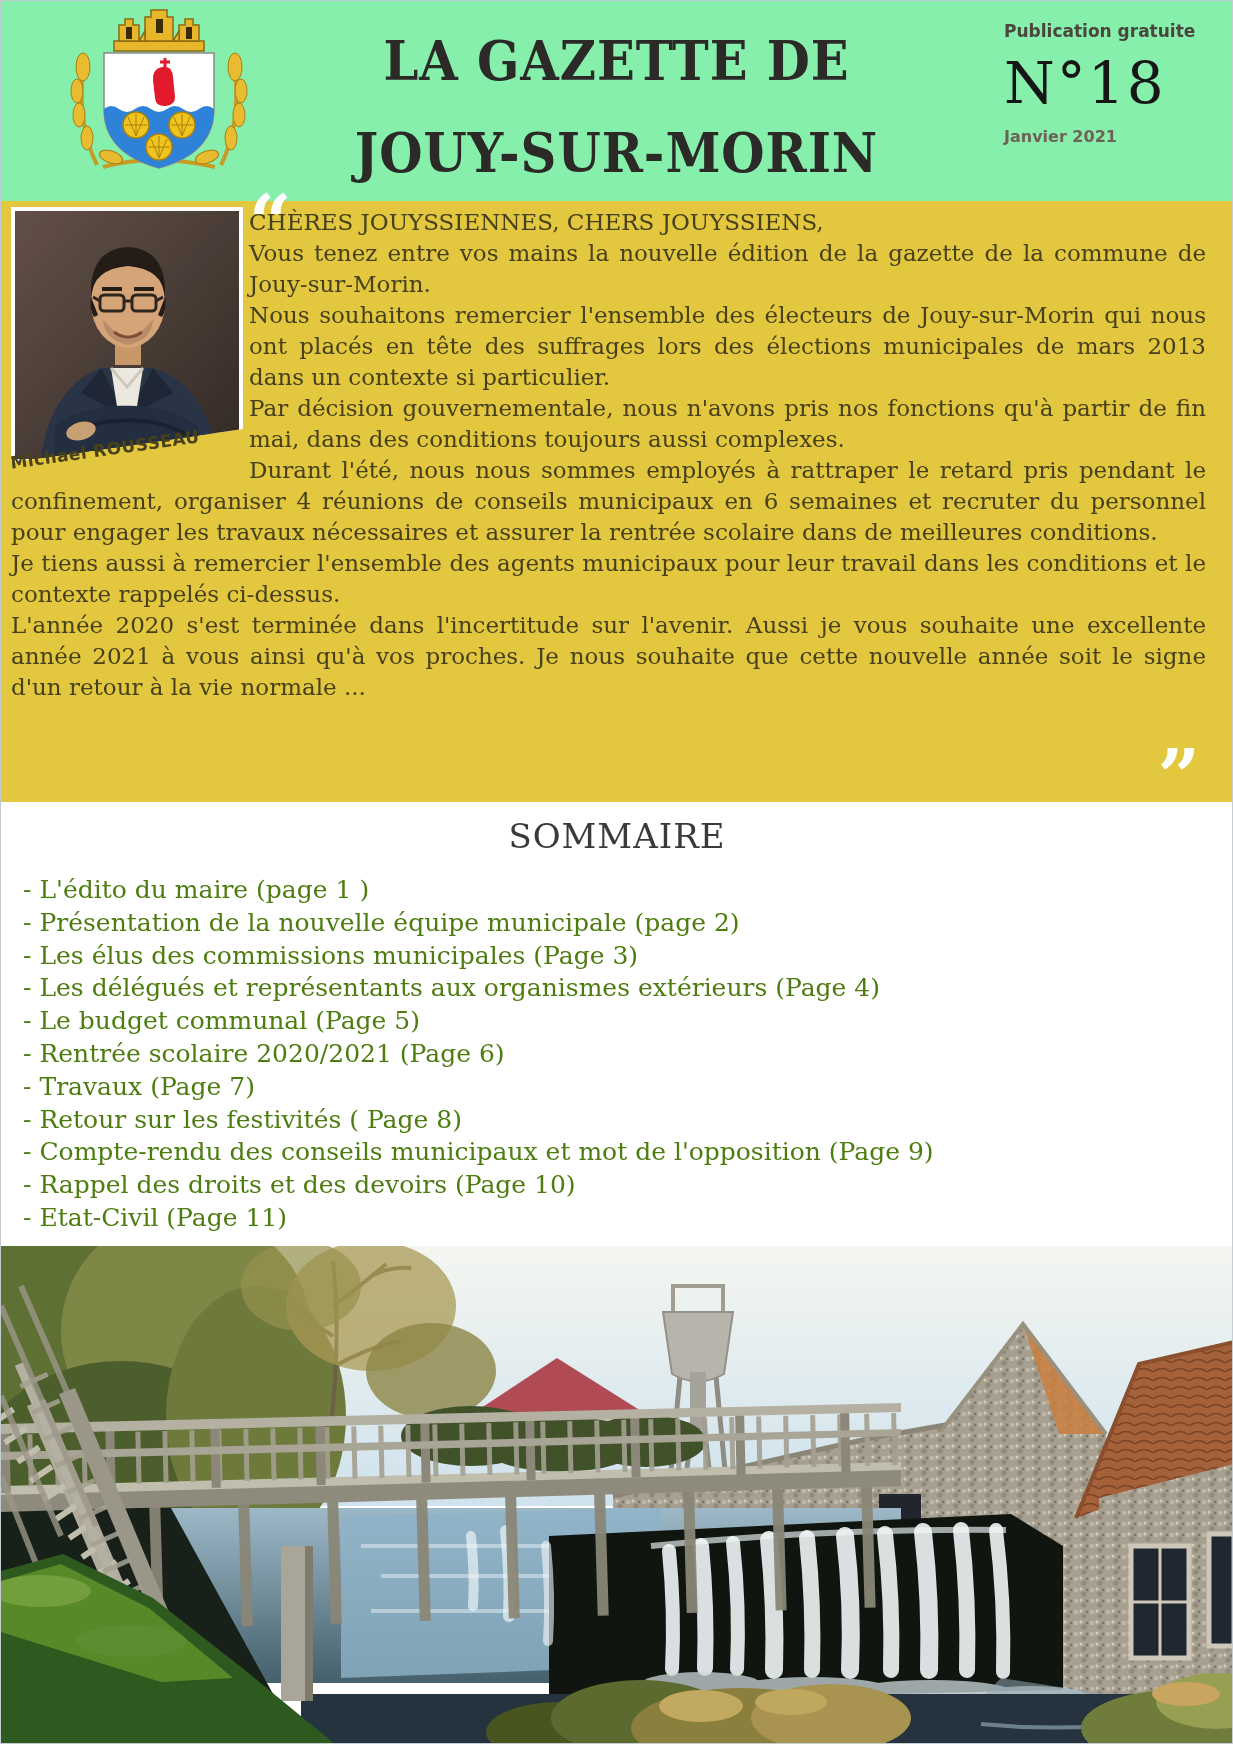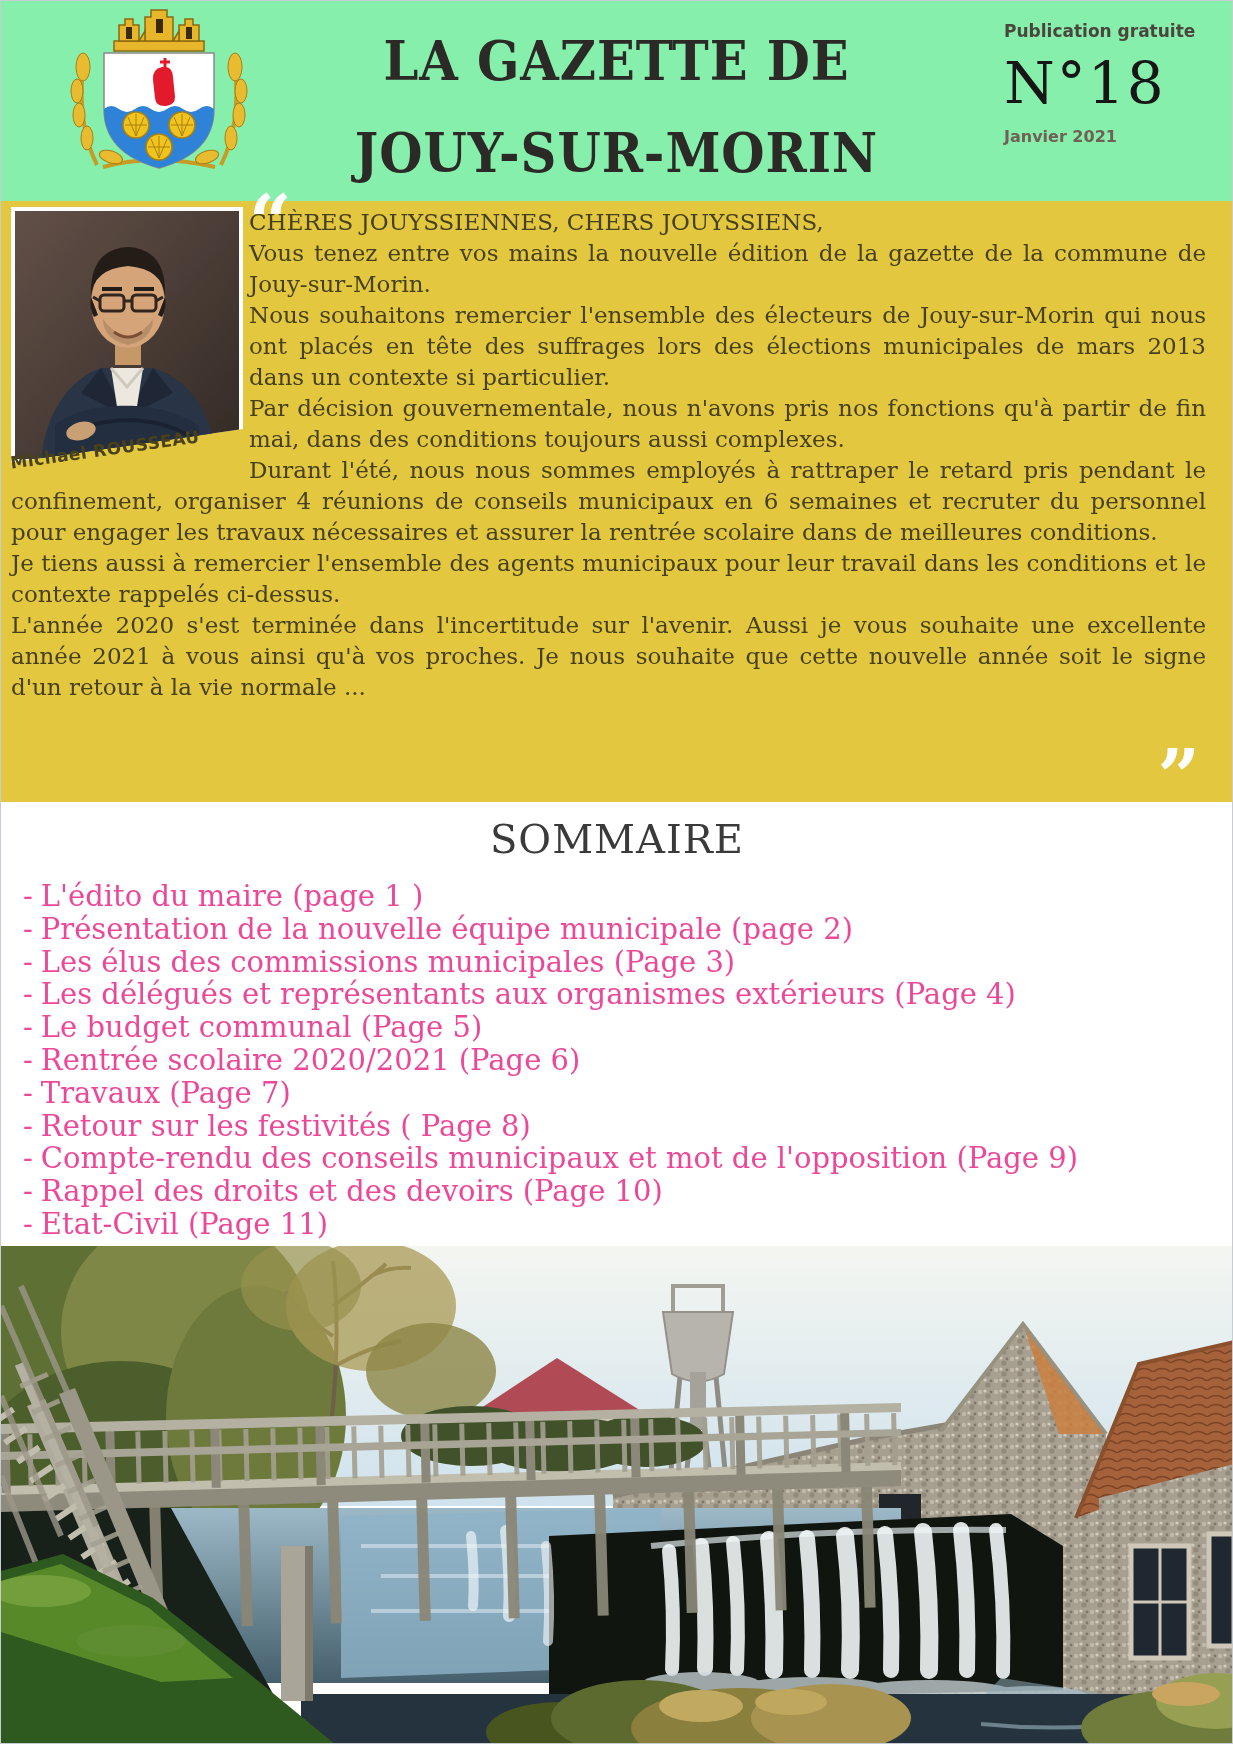--- a/index.html
+++ b/index.html
@@ -27,24 +27,24 @@
              font-family:"DejaVu Sans", sans-serif;font-weight:bold;font-size:17px;color:#4a4216;letter-spacing:.5px;}
   .quote{position:absolute;color:#ffffff;font-size:74px;font-weight:bold;line-height:1;font-family:"DejaVu Serif",serif;}
   .quote-open{left:248px;top:-16px;}
   .quote-close{right:34px;bottom:-12px;}
   .edito-text{padding:6px 28px 0 10px;color:#46401c;font-size:23px;line-height:31px;text-align:justify;}
   .edito-text p{margin:0;}
   .salutation{text-align:left;}
 
   
   .sommaire{position:absolute;top:801px;left:0;width:1233px;height:444px;background:#fff;}
-  .sommaire h2{margin:14px 1px 0 0;text-align:center;font-size:40px;font-weight:500;
+  .sommaire h2{margin:14px 1px 0 0;text-align:center;font-size:34px;font-weight:500;
                color:#3a3a3a;letter-spacing:1px;}
   .sommaire ul{list-style:none;margin:18px 0 0 0;padding:0 0 0 22px;}
-  .sommaire li{font-size:29px;line-height:32.8px;color:#ec4899;}
+  .sommaire li{font-size:25px;line-height:32.8px;color:#4d7c0f;}
   .sommaire .dash{margin-right:8px;}
 
   
   .photo-footer{position:absolute;top:1245px;left:0;width:1233px;height:499px;overflow:hidden;}
 </style>
 </head>
 <body>
 
 <div class="page">
 

